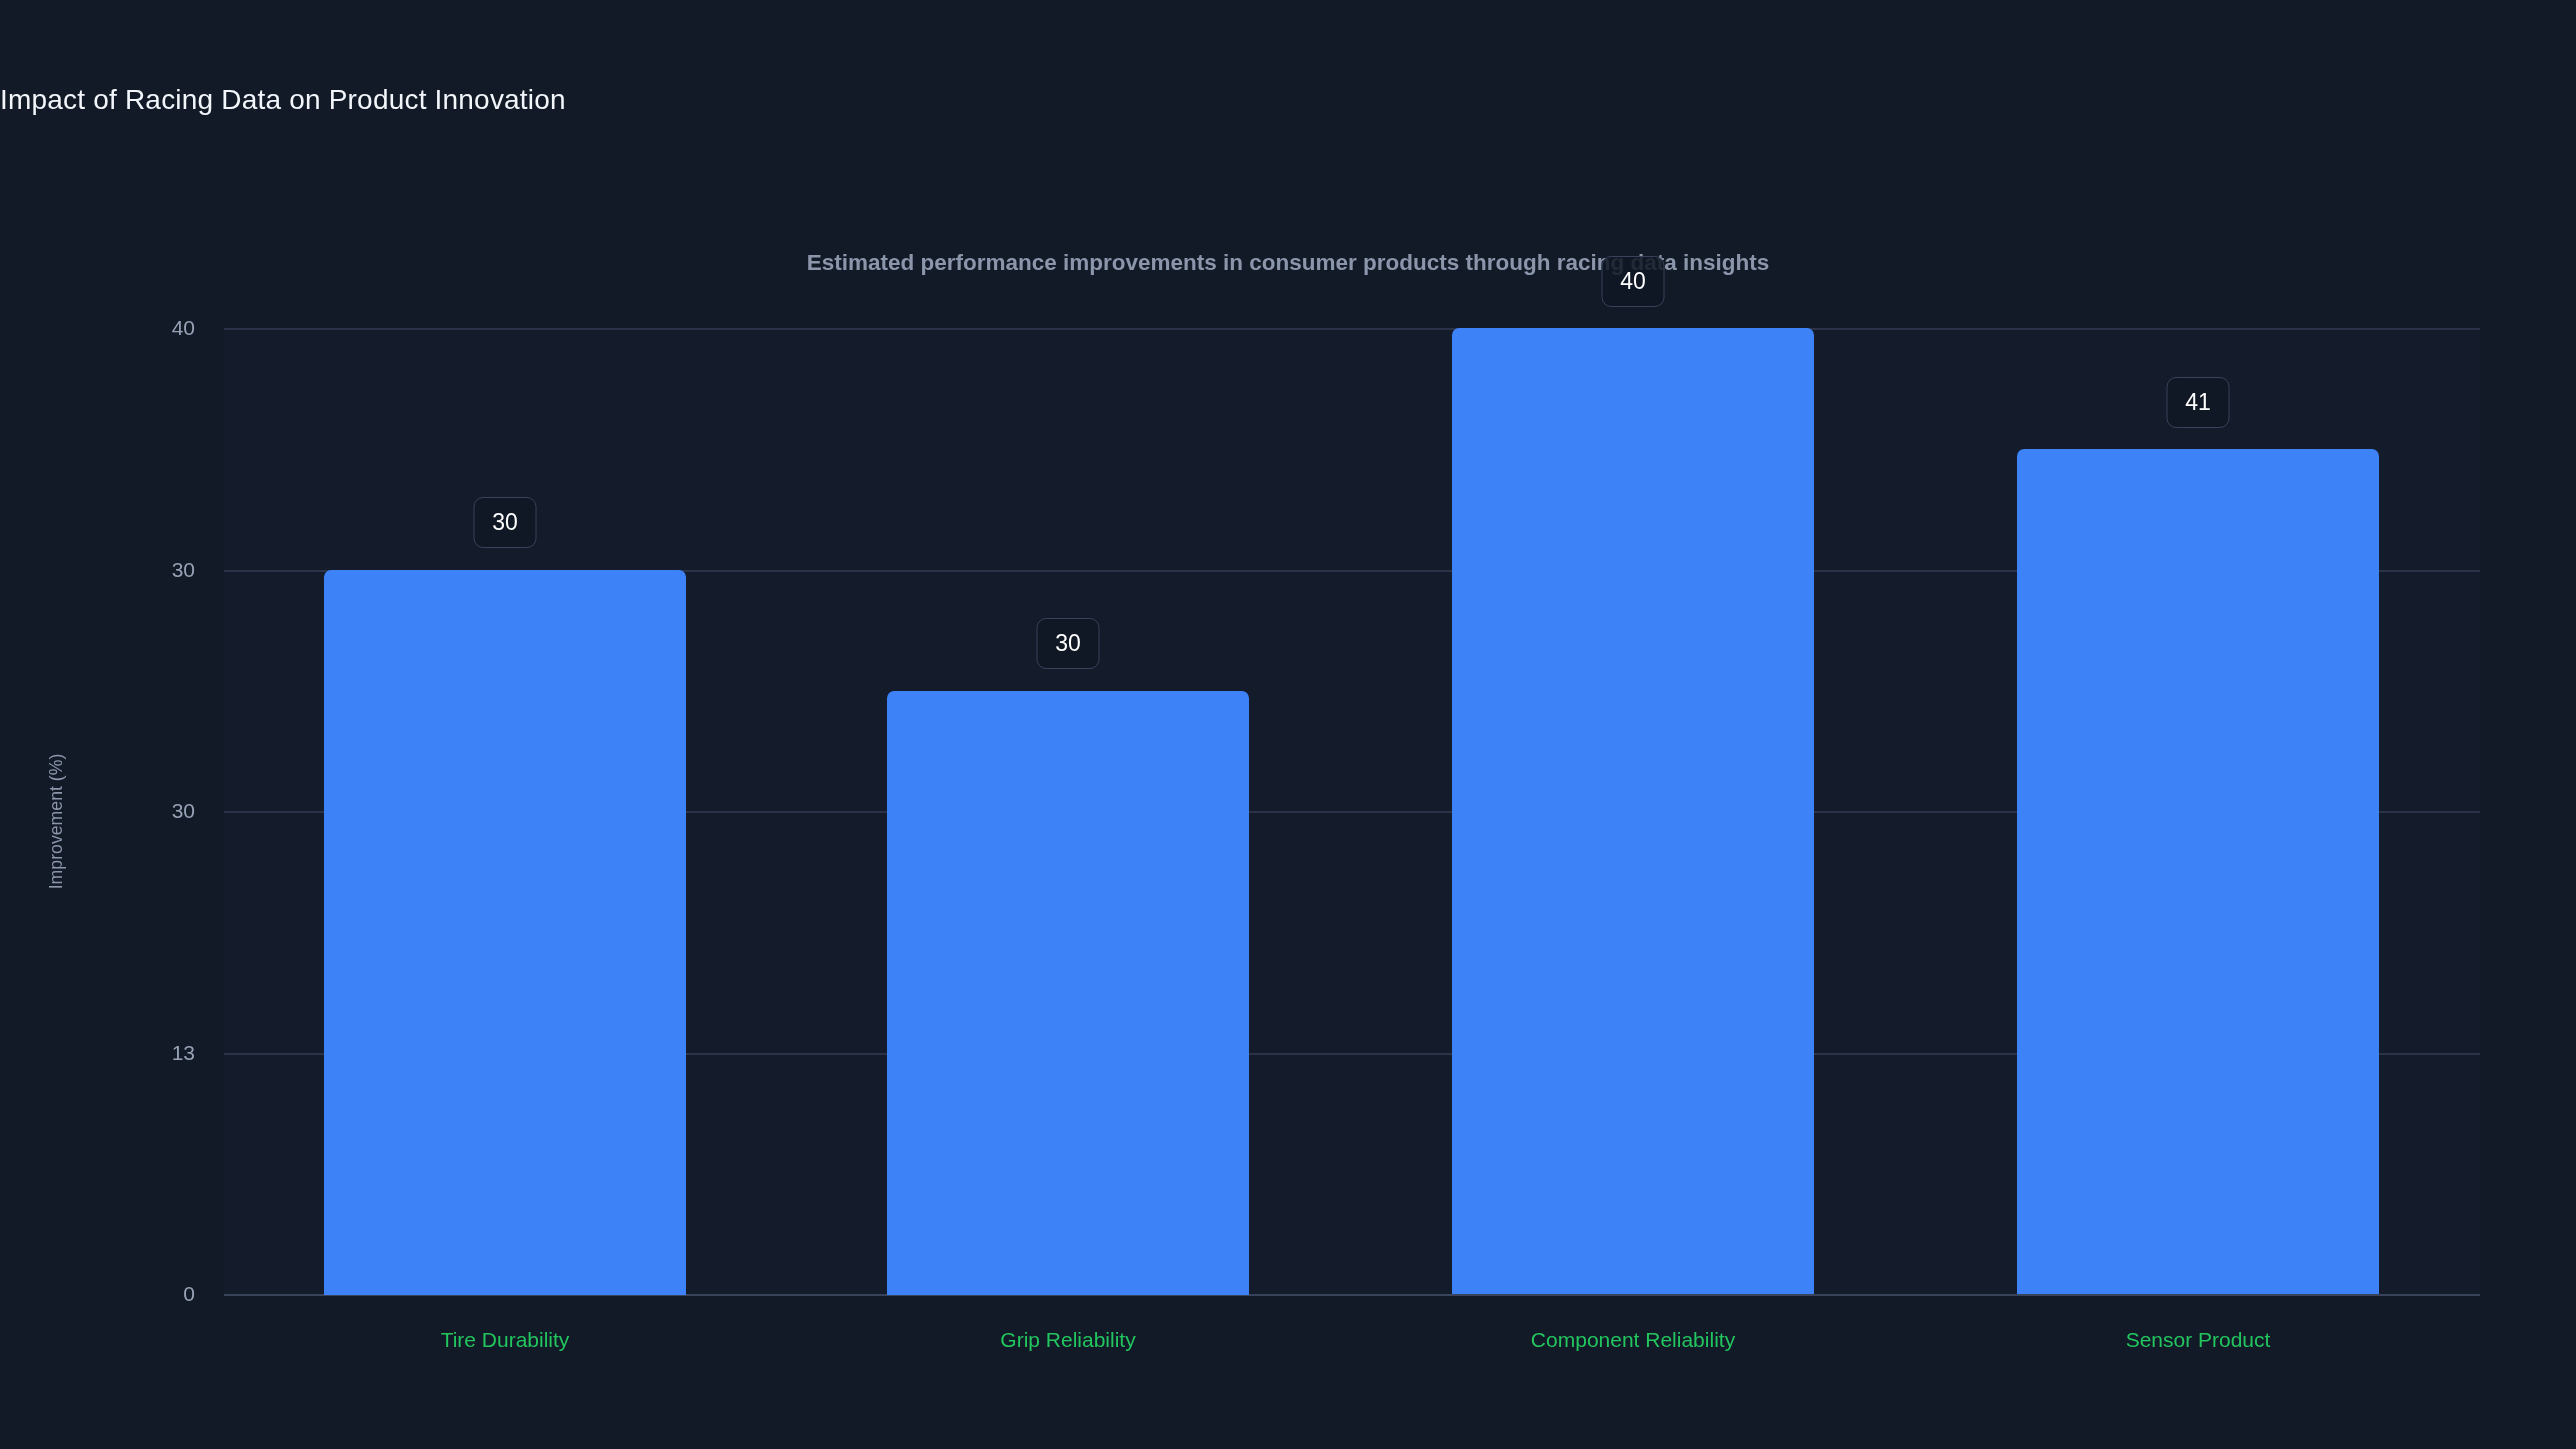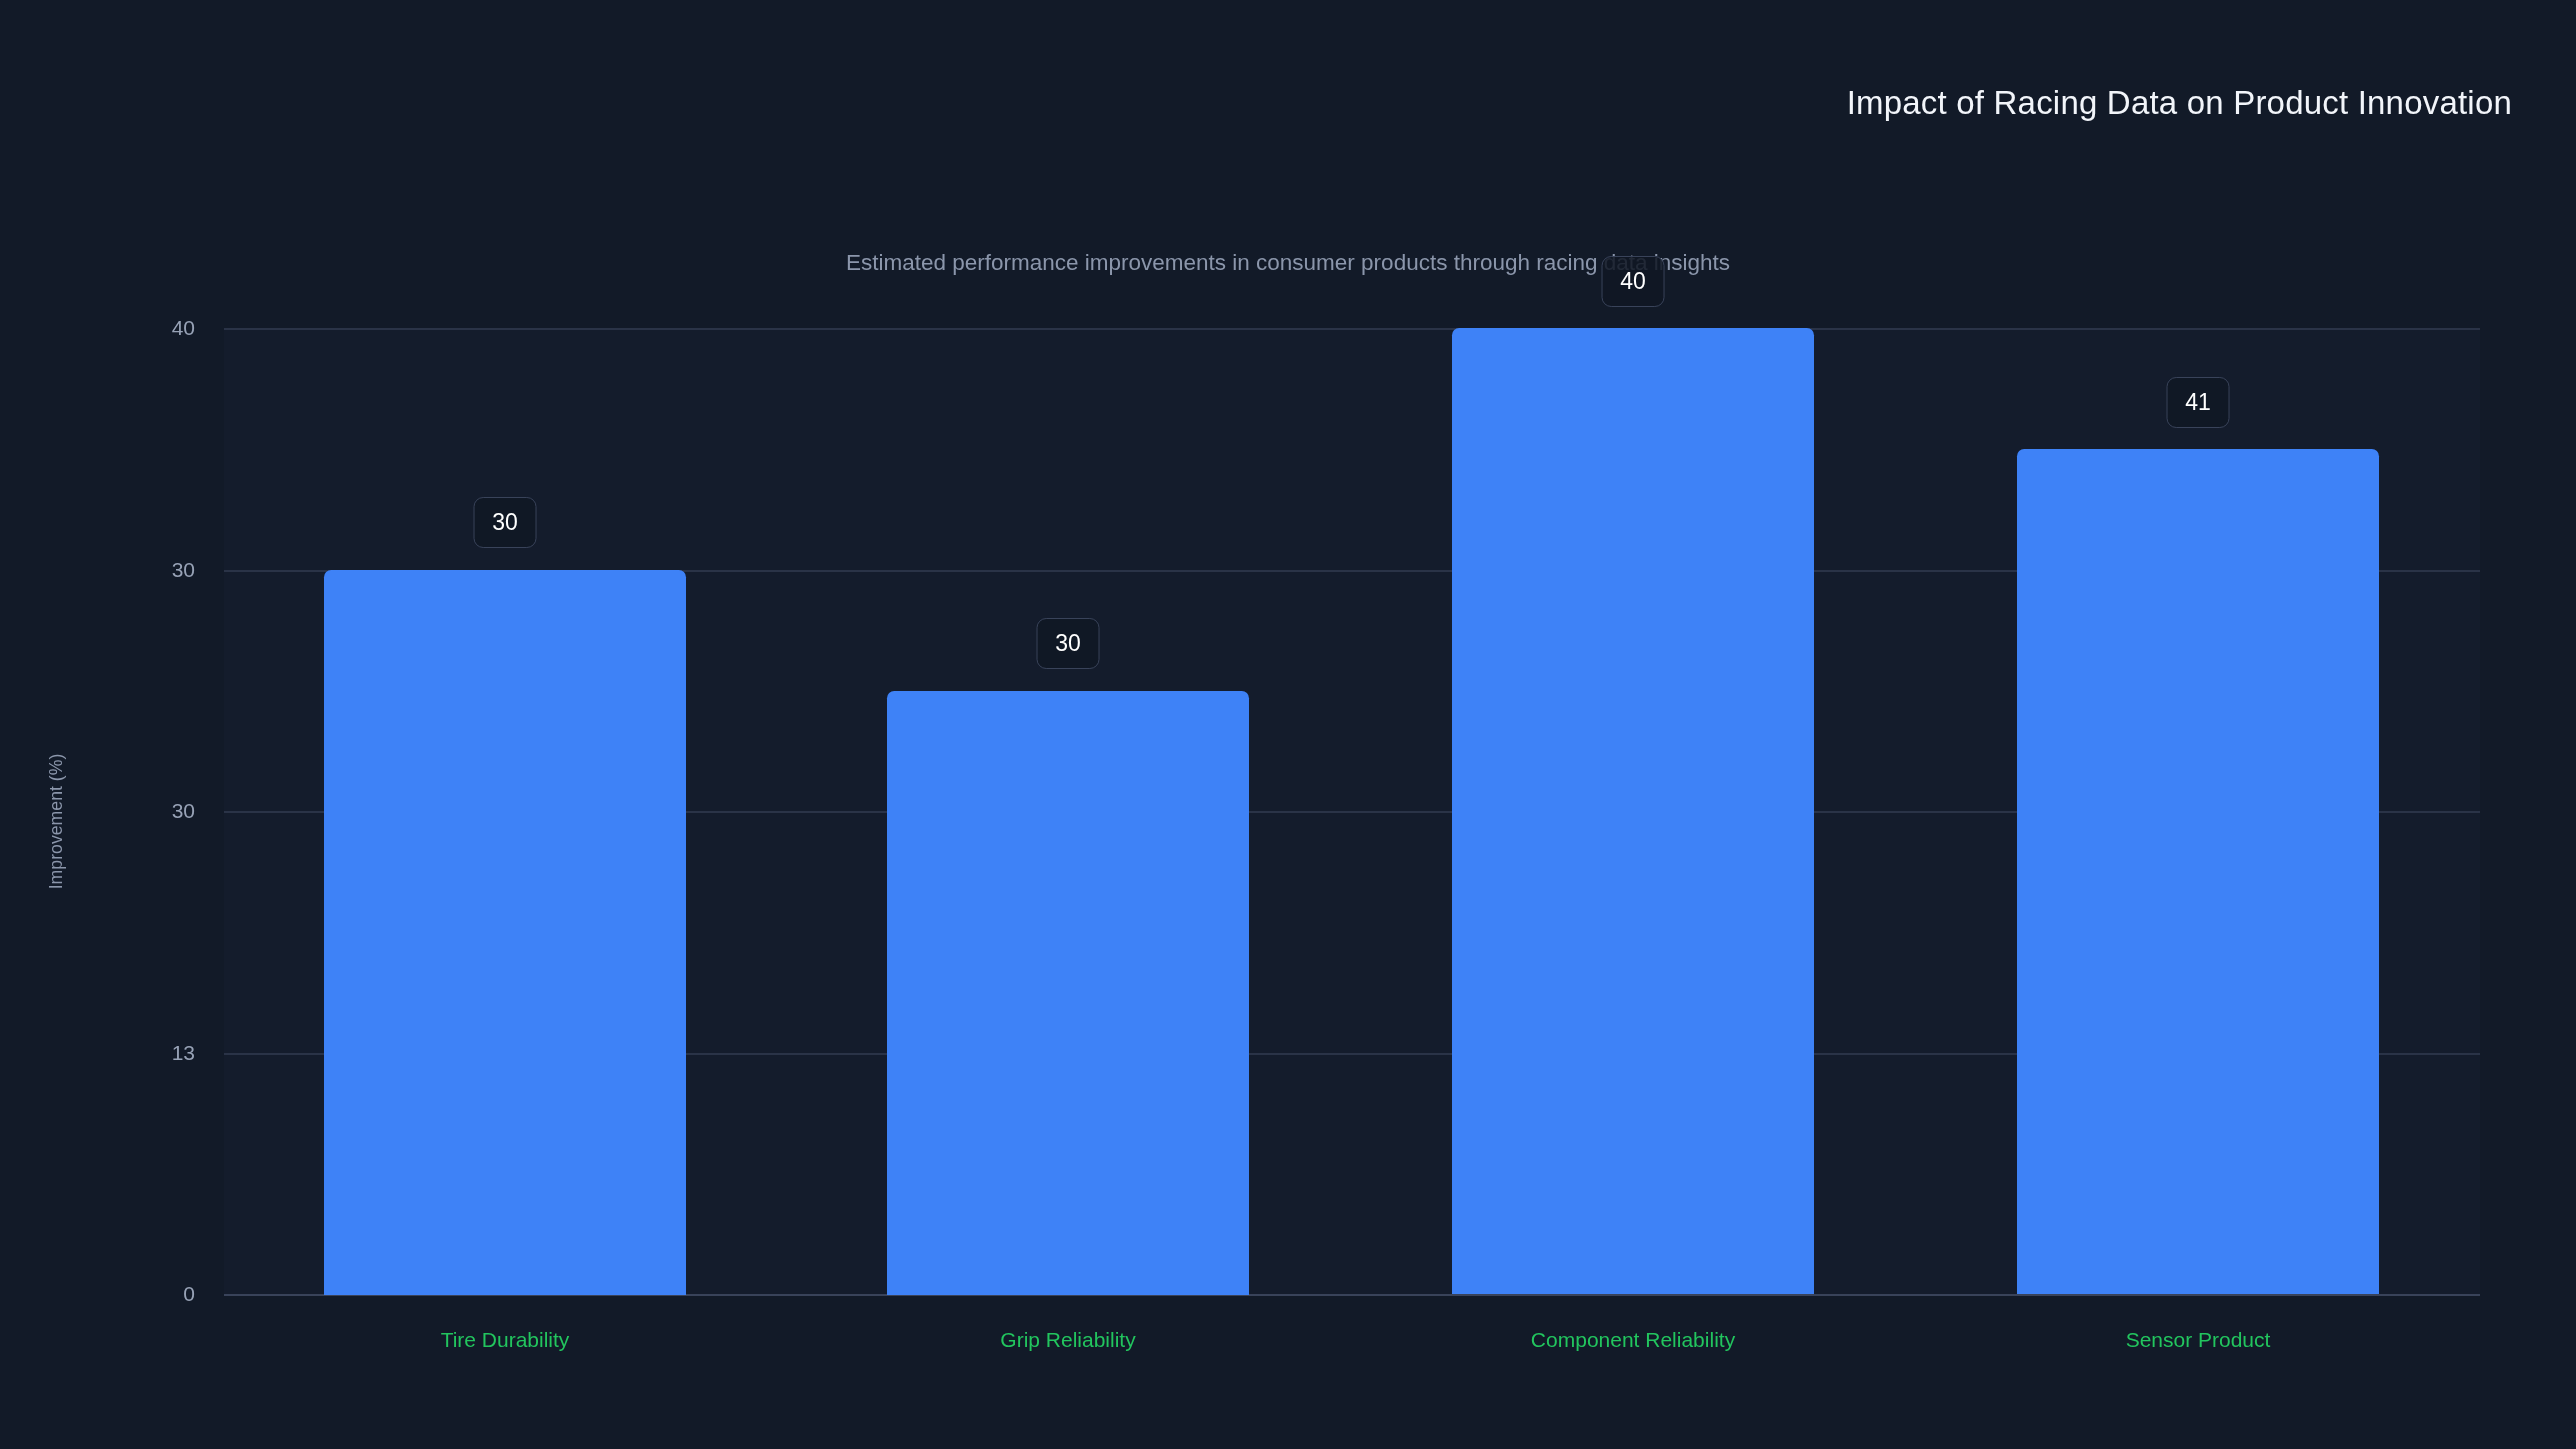--- a/index.html
+++ b/index.html
@@ -15,36 +15,36 @@
     font-family: "Liberation Sans", sans-serif;
     overflow: hidden;
   }
 
   
   #chart-title {
     position: absolute;
     left: 0;
     top: 84px;
     width: 2512px;
-    text-align: right;
+    text-align: left;
     color: #f2f5fa;
-    font-size: 33px;
+    font-size: 28px;
     font-weight: 400;
     letter-spacing: 0.2px;
     white-space: nowrap;
   }
   #chart-subtitle {
     position: absolute;
     left: 0;
     top: 250px;
     width: 2576px;
     text-align: center;
     color: #8b96ab;
     font-size: 22.5px;
-    font-weight: 400;
+    font-weight: 700;
     white-space: nowrap;
   }
 
   
   #plot-area {
     position: absolute;
     left: 224px;
     top: 328px;
     width: 2256px;
     height: 966px;

